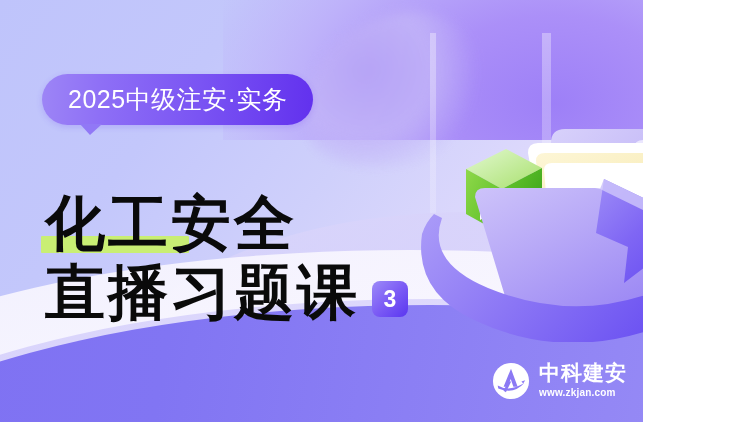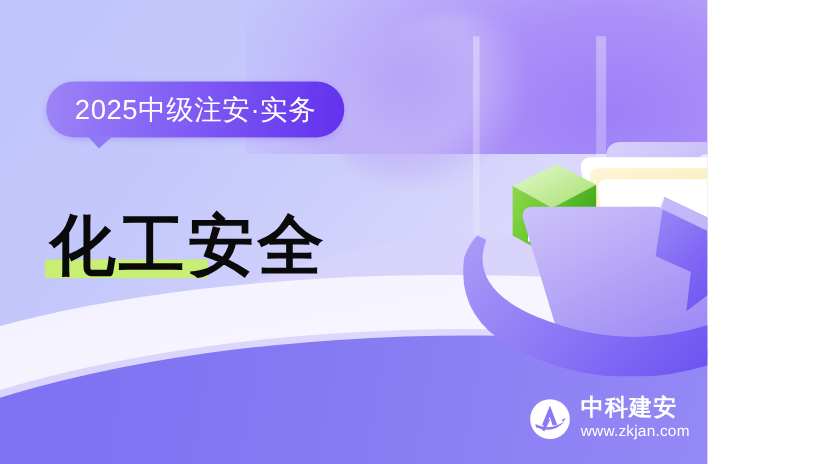--- a/index.html
+++ b/index.html
@@ -130,30 +130,30 @@
     font-family:"Liberation Sans","DejaVu Sans",sans-serif;
     font-size:23px; font-weight:700;
     line-height:1;
   }
 
   
   .illus { position:absolute; left:418px; top:6px; width:332px; height:336px; }
   .illus svg { display:block; width:100%; height:100%; }
 
   
-  .logo { position:absolute; right:16px; bottom:22px; display:flex; align-items:flex-end; gap:9px; }
+  .logo { position:absolute; right:16px; bottom:22px; display:flex; align-items:flex-start; gap:9px; }
   .logo-mark { width:38px; height:38px; flex:0 0 38px; }
   .logo-text { display:flex; flex-direction:column; justify-content:center; }
   .logo-name {
     color:#ffffff; font-size:21px; font-weight:700;
     letter-spacing:1px; line-height:1.08;
     font-family:"DejaVu Sans","Liberation Sans",sans-serif;
   }
   .logo-url {
-    color:#ffffff; font-size:14px; font-weight:400;
+    color:#ffffff; font-size:10px; font-weight:700;
     letter-spacing:.2px; line-height:1.2; margin-top:2px;
     font-family:"Liberation Sans","DejaVu Sans",sans-serif;
   }
 </style>
 </head>
 <body>
 
 <div id="poster">
 
   <div class="bg-layer">
@@ -243,20 +243,24 @@
 
   <div class="tag-wrap">
     <div class="tag">2025中级注安·实务</div>
     <div class="tag-tail"></div>
   </div>
 
   <div class="headline">
     <div class="line line1">
       <span class="hl-mark"></span>
       <span class="big">化工安全</span>
+    </div>
+    <div class="line line2">
+      <span class="big">直播习题课</span>
+      <span class="badge">3</span>
     </div>
   </div>
 
   <div class="logo">
     <span class="logo-mark">
       <svg viewBox="0 0 40 40" xmlns="http://www.w3.org/2000/svg">
         <circle cx="20" cy="20" r="19" fill="#ffffff"></circle>
         <path d="M20 7 l7 19 l-4.5 0 l-2.8 -8.2 l-3.1 8.2 l-4.4 0 z" fill="#8b79f4"></path>
         <path d="M16.8 20.5 l3.4 0 l-5.6 11.4 l-2.4 -1.6 z" fill="#8b79f4"></path>
         <path d="M6 24.8 q12 7.2 28 -2.6 q-11 12.4 -27.4 5.6 z" fill="#8b79f4"></path>

